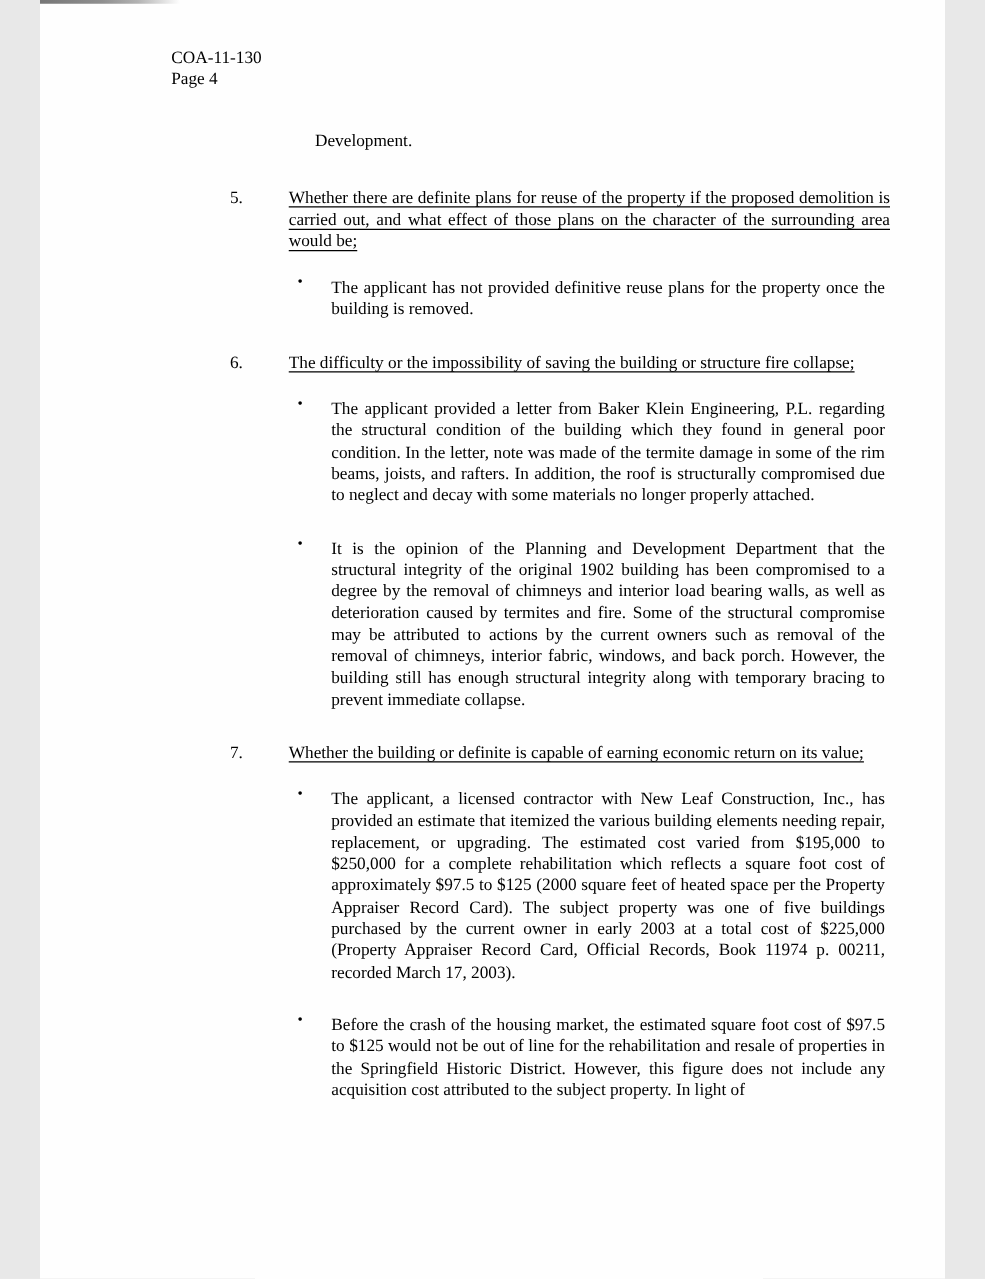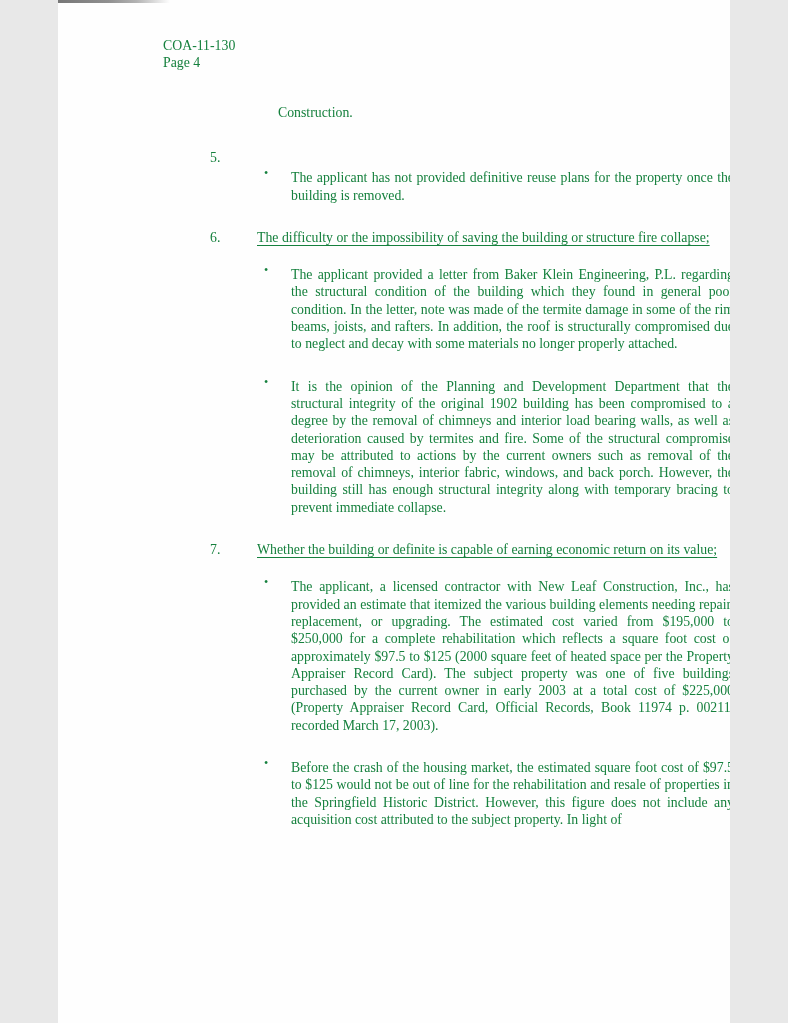--- a/index.html
+++ b/index.html
@@ -2,25 +2,25 @@
 <html><head>
 <meta charset="utf-8">
 <style>
   html, body {
     margin: 0;
     padding: 0;
     background: #e8e8e8;
   }
   .page {
     position: relative;
-    width: 672px;
+    width: 724px;
     height: 1023px;
     margin: 0 auto;
     background: #fefefe;
-    color: #15803d;
+    color: #000000;
     font-family: "Liberation Serif", "DejaVu Serif", serif;
     font-size: 13.8px;
     line-height: 17.3px;
     overflow: hidden;
   }
   .artifact {
     position: absolute;
     top: 0;
     left: 0;
     width: 112px;
@@ -90,25 +90,26 @@
 
 <div class="page">
   <div class="artifact"></div>
 
   <header class="doc-header">
     <div>COA-11-130</div>
     <div>Page 4</div>
   </header>
 
   <main class="doc-body">
-    <p class="continuation">Construction.</p>
+    <p class="continuation">Development.</p>
 
     <section class="item">
       <div class="num">5.</div>
       <div class="item-content">
+        <p class="heading">Whether there are definite plans for reuse of the property if the proposed demolition is carried out, and what effect of those plans on the character of the surrounding area would be;</p>
         <div class="bullets">
           <div class="bullet">
             <span class="marker">•</span>
             <p class="btext">The applicant has not provided definitive reuse plans for the property once the building is removed.</p>
           </div>
         </div>
       </div>
     </section>
 
     <section class="item">

